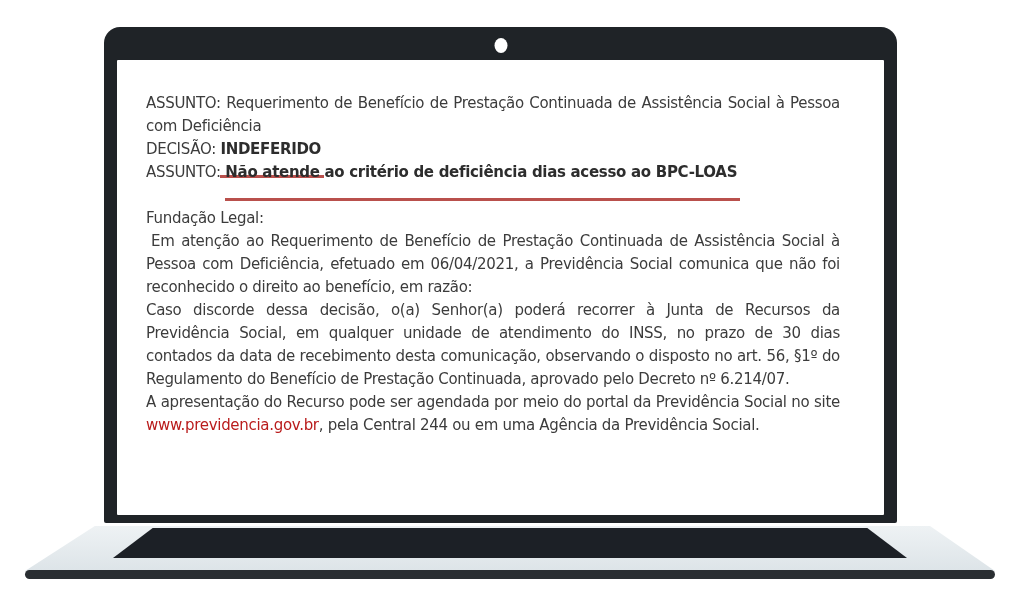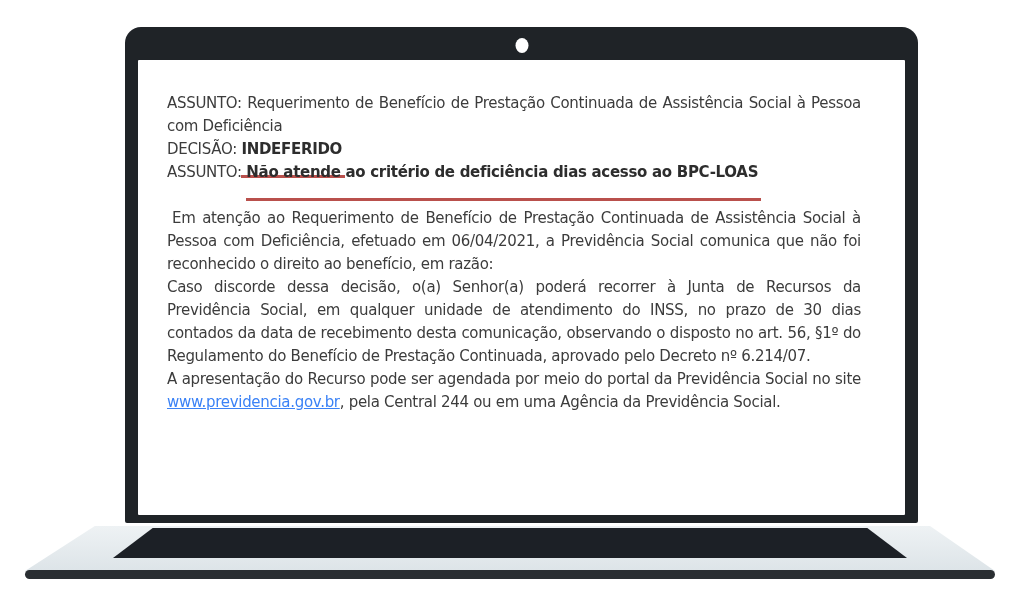--- a/index.html
+++ b/index.html
@@ -3,21 +3,21 @@
 <meta charset="utf-8">
 <style>
   * { margin: 0; padding: 0; box-sizing: border-box; }
   html, body { width: 1024px; height: 608px; background: #ffffff; overflow: hidden; }
   body { font-family: "DejaVu Sans", "Liberation Sans", sans-serif; }
 
   .canvas { position: relative; width: 1024px; height: 608px; background: #ffffff; }
 
   
   .screen {
-    position: absolute; left: 125px; top: 27px;
+    position: absolute; left: 104px; top: 27px;
     width: 793px; height: 496px;
     background: #1f2327;
     border-radius: 16px 16px 2px 2px;
   }
   .camera {
     position: absolute; top: 11px; left: 50%; transform: translateX(-50%);
     width: 13px; height: 15px; border-radius: 50%;
     background: #ffffff;
   }
   .screen-inner {
@@ -37,21 +37,21 @@
   }
   .doc p { margin: 0; }
   .spacer { height: 23px; }
   .indent { text-indent: 5px; }
   .hl {
     font-weight: 700; color: #2d2d2d;
     border-bottom: 3px solid #b9504c;
     padding-bottom: 17px; padding-right: 3px;
   }
   .link {
-    color: #3b82f6; text-decoration: underline; cursor: pointer;
+    color: #b91c1c; cursor: pointer;
   }
 
   
   .base {
     position: absolute; left: 25px; top: 526px;
     width: 970px; height: 45px;
     background: linear-gradient(#eef2f4, #dde4e8);
     clip-path: polygon(7.2% 0, 93.3% 0, 100% 100%, 0 100%);
   }
   .keyboard {
@@ -82,20 +82,21 @@
         <div class="doc">
 
           <p>ASSUNTO: Requerimento de Benefício de Prestação Continuada de Assistência Social à Pessoa com Deficiência</p>
 
           <p><span>DECISÃO: </span><span class="hl">INDEFERIDO</span></p>
 
           <p><span>ASSUNTO: </span><span class="hl">Não atende ao critério de deficiência dias acesso ao BPC-LOAS</span></p>
 
           <div class="spacer"></div>
 
+          <p>Fundação Legal:</p>
 
 
 
           <p class="indent">Em atenção ao Requerimento de Benefício de Prestação Continuada de Assistência Social à Pessoa com Deficiência, efetuado em 06/04/2021, a Previdência Social comunica que não foi reconhecido o direito ao benefício, em razão:</p>
 
 
           <p>Caso discorde dessa decisão, o(a) Senhor(a) poderá recorrer à Junta de Recursos da Previdência Social, em qualquer unidade de atendimento do INSS, no prazo de 30 dias contados da data de recebimento desta comunicação, observando o disposto no art. 56, §1º do Regulamento do Benefício de Prestação Continuada, aprovado pelo Decreto nº 6.214/07.</p>
 
           <p><span>A apresentação do Recurso pode ser agendada por meio do portal da Previdência Social no site </span><a class="link">www.previdencia.gov.br</a><span>, pela Central 244 ou em uma Agência da Previdência Social.</span></p>
 

